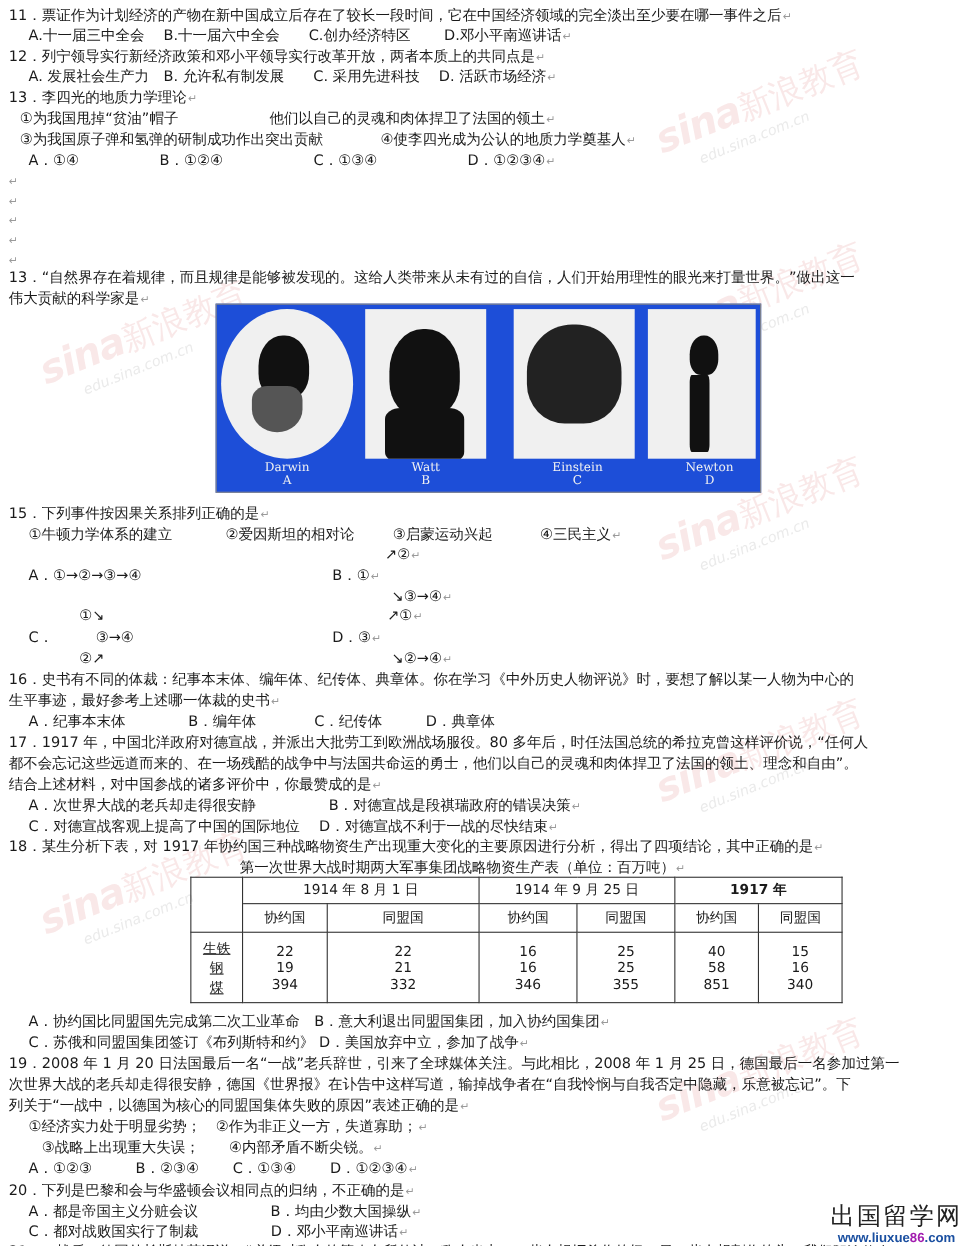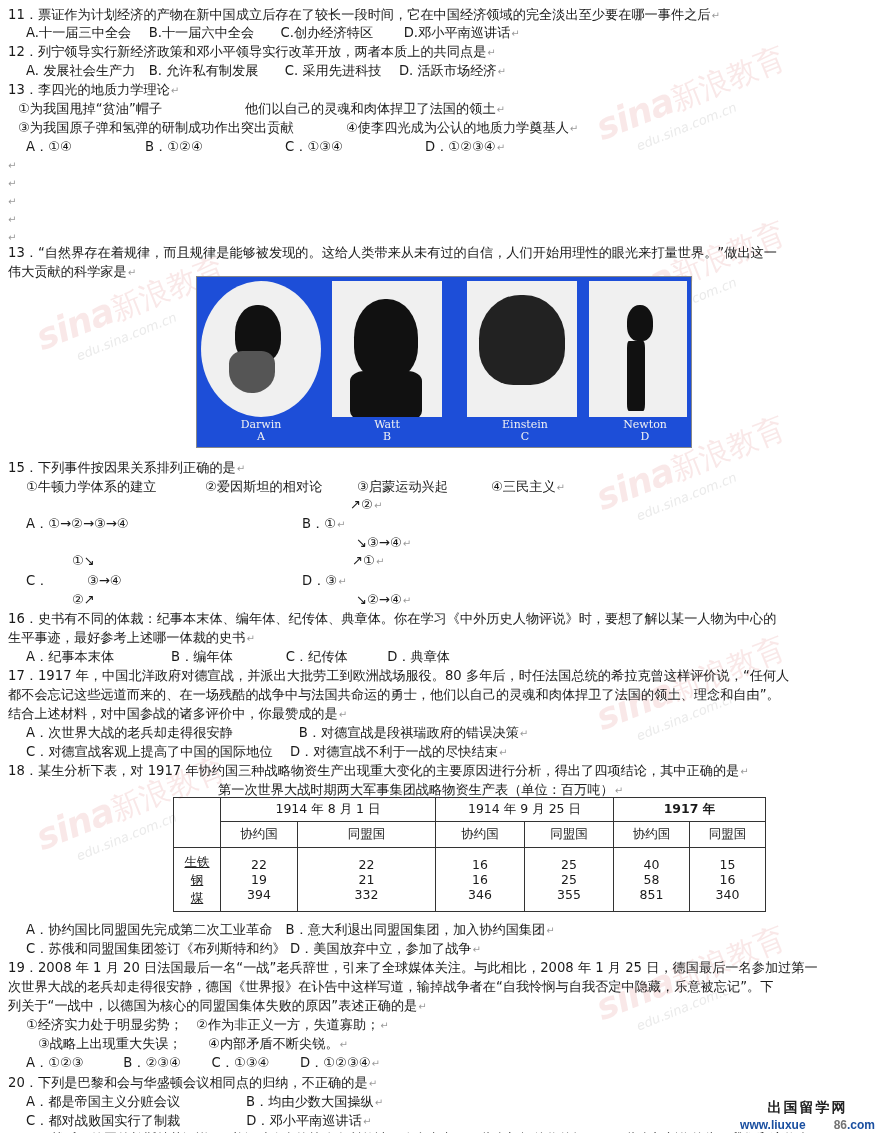--- a/index.html
+++ b/index.html
@@ -30,23 +30,23 @@
   .plabel {
     position: absolute; top: 142px; width: 120px; text-align: center; color: #f2f2f2;
     font-family: "DejaVu Serif", "Liberation Serif", serif; font-size: 11px; line-height: 12px;
   }
   table.data {
     position: absolute; left: 173px; top: 797px; border-collapse: collapse;
     font-size: 12.5px;
   }
   table.data td { border: 1px solid #333; text-align: center; padding: 0; }
   .logo { position: absolute; right: 8px; top: 1095px; text-align: center; }
-  .logo .t1 { font-size: 14px; font-weight: bold; color: #222; letter-spacing: 2px; line-height: 24px; }
+  .logo .t1 { font-size: 22px; font-weight: normal; color: #222; letter-spacing: 2px; line-height: 24px; }
   .logo .t2 { font-size: 12px; font-weight: bold; color: #1a4fa0; line-height: 13px; font-family: "Liberation Sans", sans-serif; }
-  .logo .t2 .red { color: #737373; padding-left: 28px; }
+  .logo .t2 .red { color: #a21caf; }
 </style>
 </head>
 <body>
 
 <div class="wm" style="left:590px;top:110px;"><span class="big">sina</span><span class="cn">新浪教育</span><span class="url">edu.sina.com.cn</span></div>
 <div class="wm" style="left:590px;top:285px;"><span class="big">sina</span><span class="cn">新浪教育</span><span class="url">edu.sina.com.cn</span></div>
 <div class="wm" style="left:590px;top:480px;"><span class="big">sina</span><span class="cn">新浪教育</span><span class="url">edu.sina.com.cn</span></div>
 <div class="wm" style="left:590px;top:700px;"><span class="big">sina</span><span class="cn">新浪教育</span><span class="url">edu.sina.com.cn</span></div>
 <div class="wm" style="left:30px;top:820px;"><span class="big">sina</span><span class="cn">新浪教育</span><span class="url">edu.sina.com.cn</span></div>
 <div class="wm" style="left:590px;top:990px;"><span class="big">sina</span><span class="cn">新浪教育</span><span class="url">edu.sina.com.cn</span></div>

